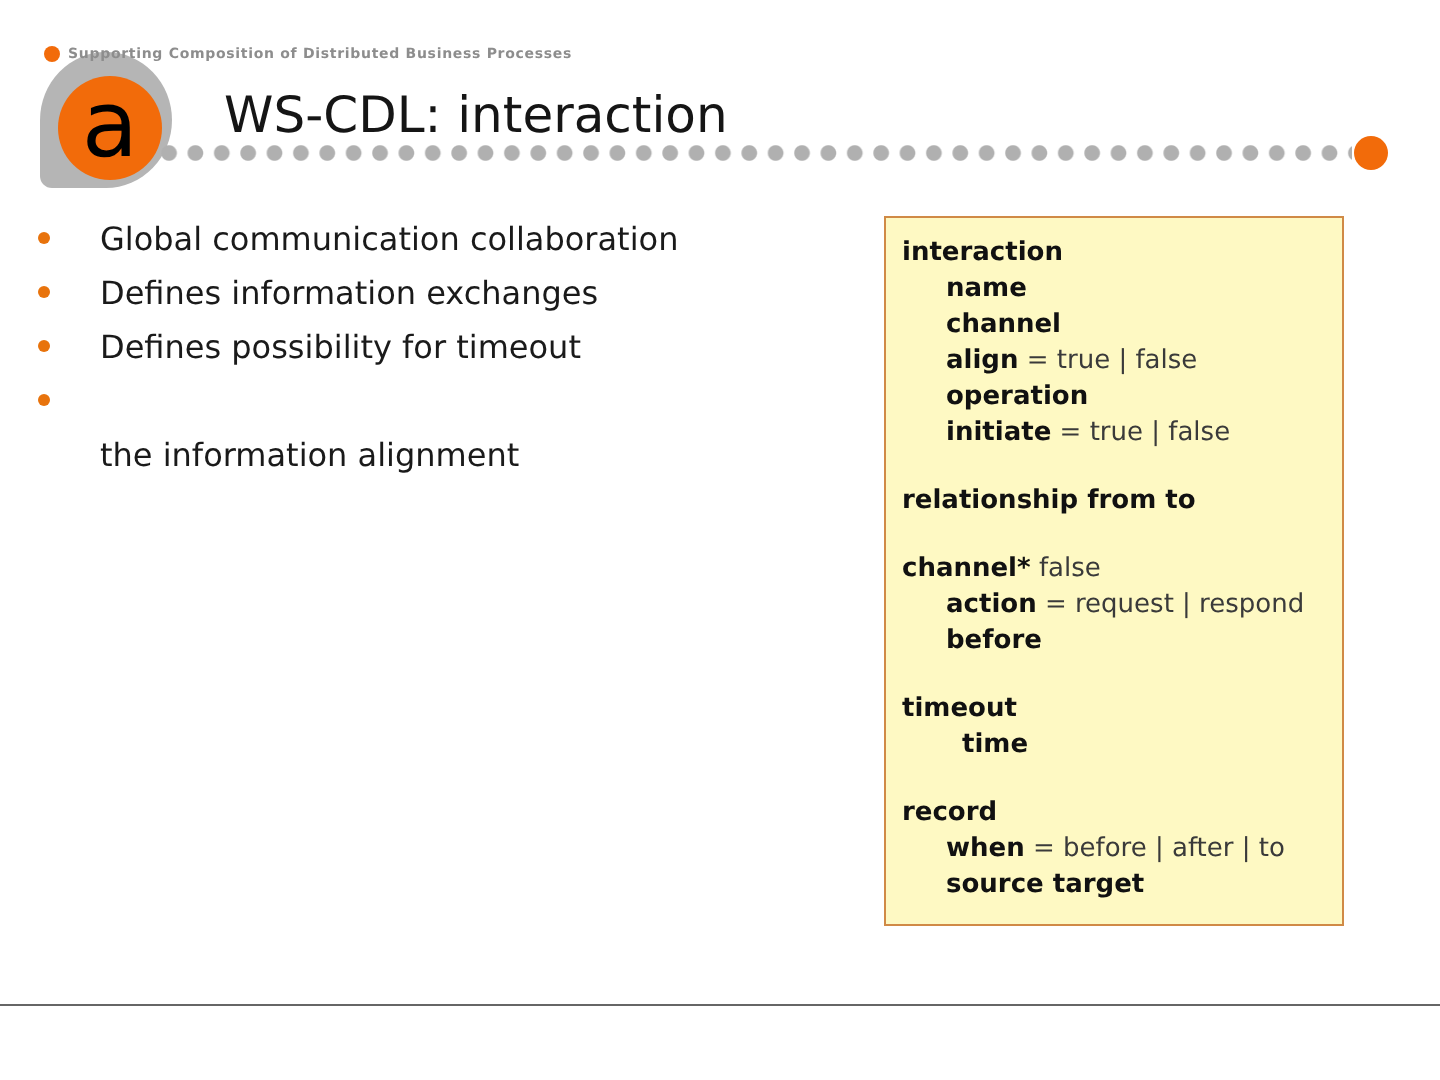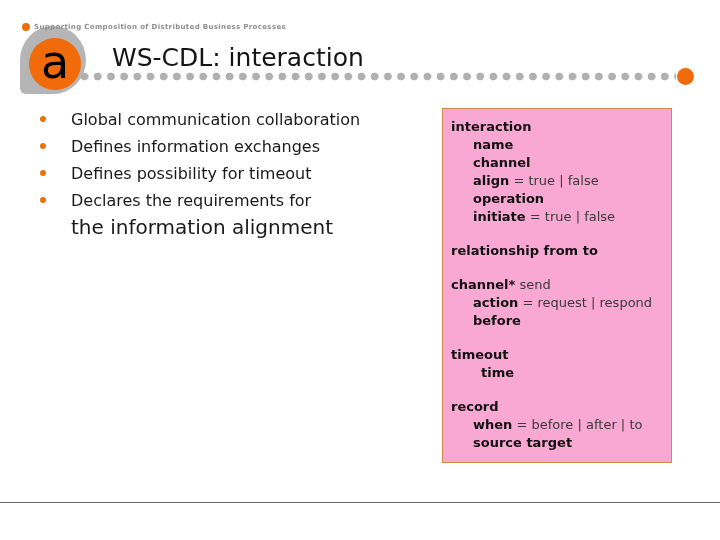--- a/index.html
+++ b/index.html
@@ -124,21 +124,21 @@
     width: 17px;
     height: 17px;
     border-radius: 50%;
     background: #f26b0a;
     margin-left: 1px;
   }
 
   
   #bullets {
     position: absolute;
-    left: 40px;
+    left: 19px;
     top: 106px;
     width: 392px;
   }
   .bullet-row {
     display: flex;
     align-items: flex-start;
     min-height: 27px;
   }
   .bullet-mark {
     flex: 0 0 auto;
@@ -150,35 +150,35 @@
     margin-right: 25px;
   }
   .bullet-text {
     font-size: 16px;
     line-height: 27px;
     color: #1a1a1a;
     white-space: nowrap;
   }
   .bullet-cont {
     margin-left: 31px;
-    font-size: 20px;
+    font-size: 16px;
     line-height: 27px;
     color: #1a1a1a;
     white-space: nowrap;
   }
 
   
   #syntax-panel {
     position: absolute;
     left: 442px;
     top: 108px;
     width: 230px;
     height: 355px;
     box-sizing: border-box;
-    background: #f9a8d4;
+    background: #fef9c3;
     border: 1px solid #d08a46;
   }
   #syntax-inner {
     position: relative;
     padding: 9px 0 0 8px;
   }
   .syn-line {
     font-size: 13px;
     line-height: 18px;
     white-space: nowrap;
@@ -232,35 +232,34 @@
       <div class="bullet-row">
         <span class="bullet-mark"></span>
         <span class="bullet-text">Defines information exchanges</span>
       </div>
       <div class="bullet-row">
         <span class="bullet-mark"></span>
         <span class="bullet-text">Defines possibility for timeout</span>
       </div>
       <div class="bullet-row">
         <span class="bullet-mark"></span>
-        <span class="bullet-text">Declares the requirements for</span>
       </div>
       <div class="bullet-cont">the information alignment</div>
     </div>
 
   <div id="syntax-panel">
     <div id="syntax-inner">
         <div class="syn-line ind-0"><span class="kw">interaction</span></div>
         <div class="syn-line ind-1"><span class="kw">name</span></div>
         <div class="syn-line ind-1"><span class="kw">channel</span></div>
         <div class="syn-line ind-1"><span class="kw">align</span><span class="val"> = true | false</span></div>
         <div class="syn-line ind-1"><span class="kw">operation</span></div>
         <div class="syn-line ind-1"><span class="kw">initiate</span><span class="val"> = true | false</span></div>
         <div class="syn-line ind-0 gap"><span class="kw">relationship from to</span></div>
-        <div class="syn-line ind-0 gap"><span class="kw">channel*</span><span class="val"> send</span></div>
+        <div class="syn-line ind-0 gap"><span class="kw">channel*</span><span class="val"> false</span></div>
         <div class="syn-line ind-1"><span class="kw">action</span><span class="val"> = request | respond</span></div>
         <div class="syn-line ind-1"><span class="kw">before</span></div>
         <div class="syn-line ind-0 gap"><span class="kw">timeout</span></div>
         <div class="syn-line ind-1b"><span class="kw">time</span></div>
         <div class="syn-line ind-0 gap"><span class="kw">record</span></div>
         <div class="syn-line ind-1"><span class="kw">when</span><span class="val"> = before | after | to</span></div>
         <div class="syn-line ind-1"><span class="kw">source target</span></div>
       </div>
   </div>
 

